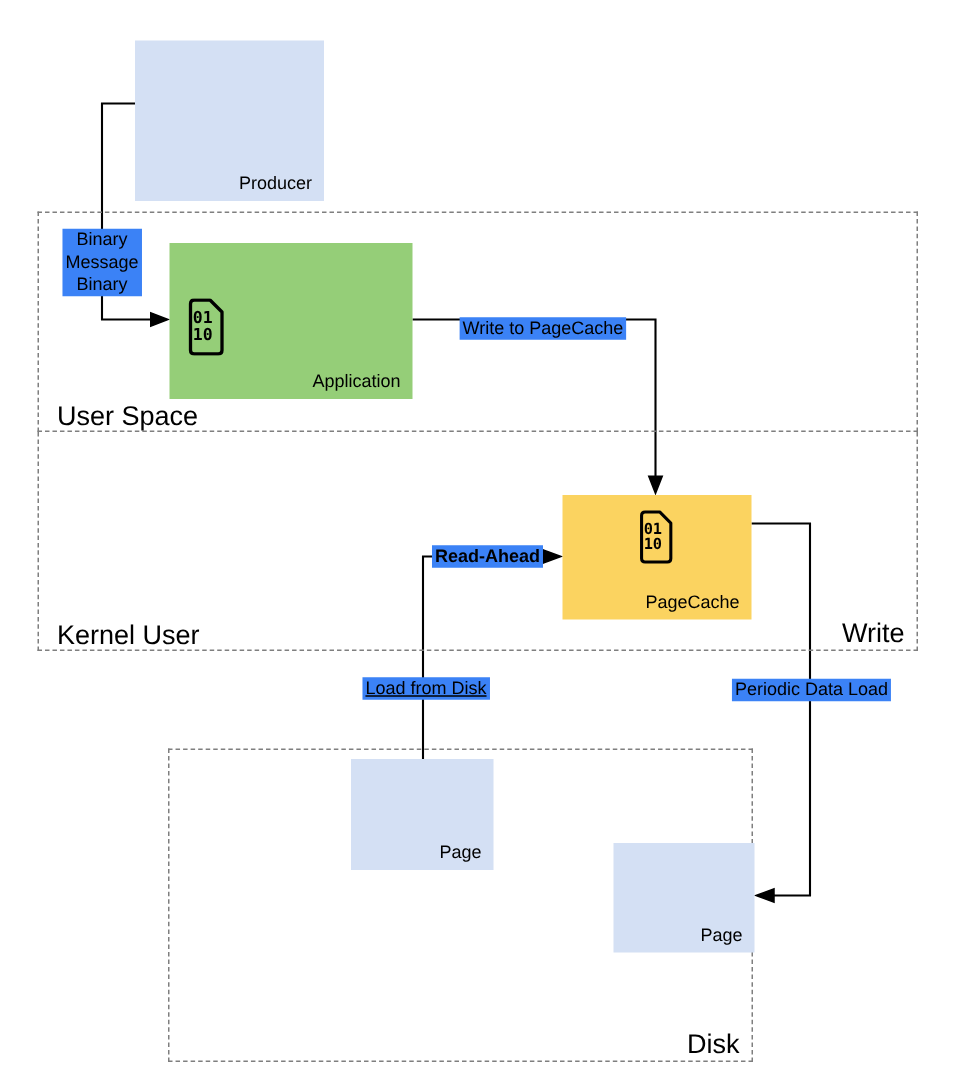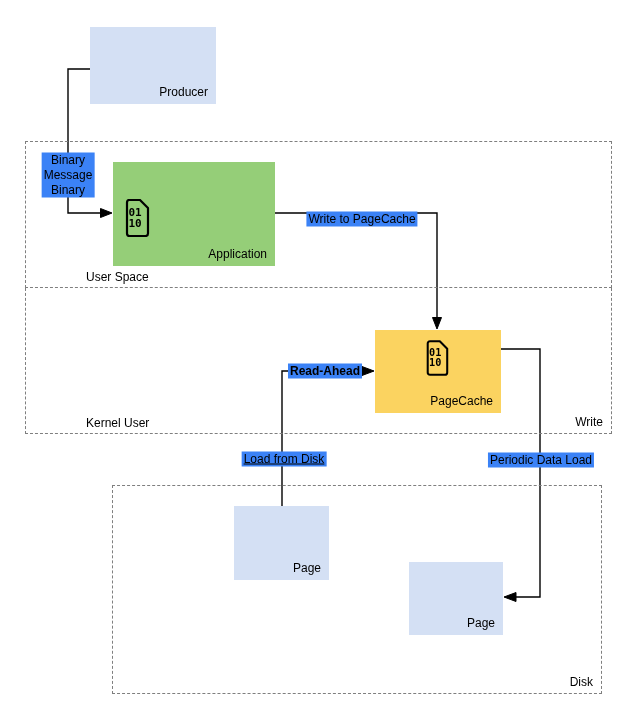--- a/index.html
+++ b/index.html
@@ -8,31 +8,31 @@
     font-family:"Liberation Sans", sans-serif; color:#000000; overflow:hidden;
   }
   .canvas * { box-sizing:border-box; }
   svg.edges { position:absolute; left:0; top:0; width:640px; height:721px; pointer-events:none; }
   svg.edges path { fill:none; stroke:#000000; stroke-width:1.4; }
   svg.edges polygon { fill:#000000; stroke:#000000; }
 
   .region { position:absolute; border:1px dashed #7f7f7f; background:transparent; }
   #user-space   { left:25px;  top:141px; width:587px; height:147px; }
   #kernel-space { left:25px;  top:288px; width:587px; height:146px; border-top:none; }
-  #disk-region  { left:112px; top:485px; width:490px; height:209px; }
+  #disk-region  { left:112px; top:499px; width:390px; height:209px; }
 
   .node { position:absolute; }
-  #producer-node    { left:90px;  top:27px;  width:126px; height:77px;  background:#d4e0f4; }
+  #producer-node    { left:90px;  top:27px;  width:126px; height:107px;  background:#d4e0f4; }
   #application-node { left:113px; top:162px; width:162px; height:104px; background:#95ce78; }
   #pagecache-node   { left:375px; top:330px; width:126px; height:83px;  background:#fbd360; }
   #page-node-1      { left:234px; top:506px; width:95px;  height:74px;  background:#d4e0f4; }
   #page-node-2      { left:409px; top:562px; width:94px;  height:73px;  background:#d4e0f4; }
 
   .node-label { position:absolute; right:8px; bottom:5px; font-size:12px; line-height:14px; white-space:nowrap; }
-  .region-label { position:absolute; font-size:12px; line-height:14px; white-space:nowrap;margin-left:48px; }
+  .region-label { position:absolute; font-size:18px; line-height:14px; white-space:nowrap; }
   .region-label.bl { left:12px; bottom:3px; }
   .region-label.br { right:8px; bottom:4px; }
 
   .edge-label {
     position:absolute; transform:translate(-50%,-50%);
     background:#3b82f6; font-size:12px; line-height:15px;
     text-align:center; white-space:nowrap; padding:0 2px;
   }
   .edge-label .line { display:block; }
 

